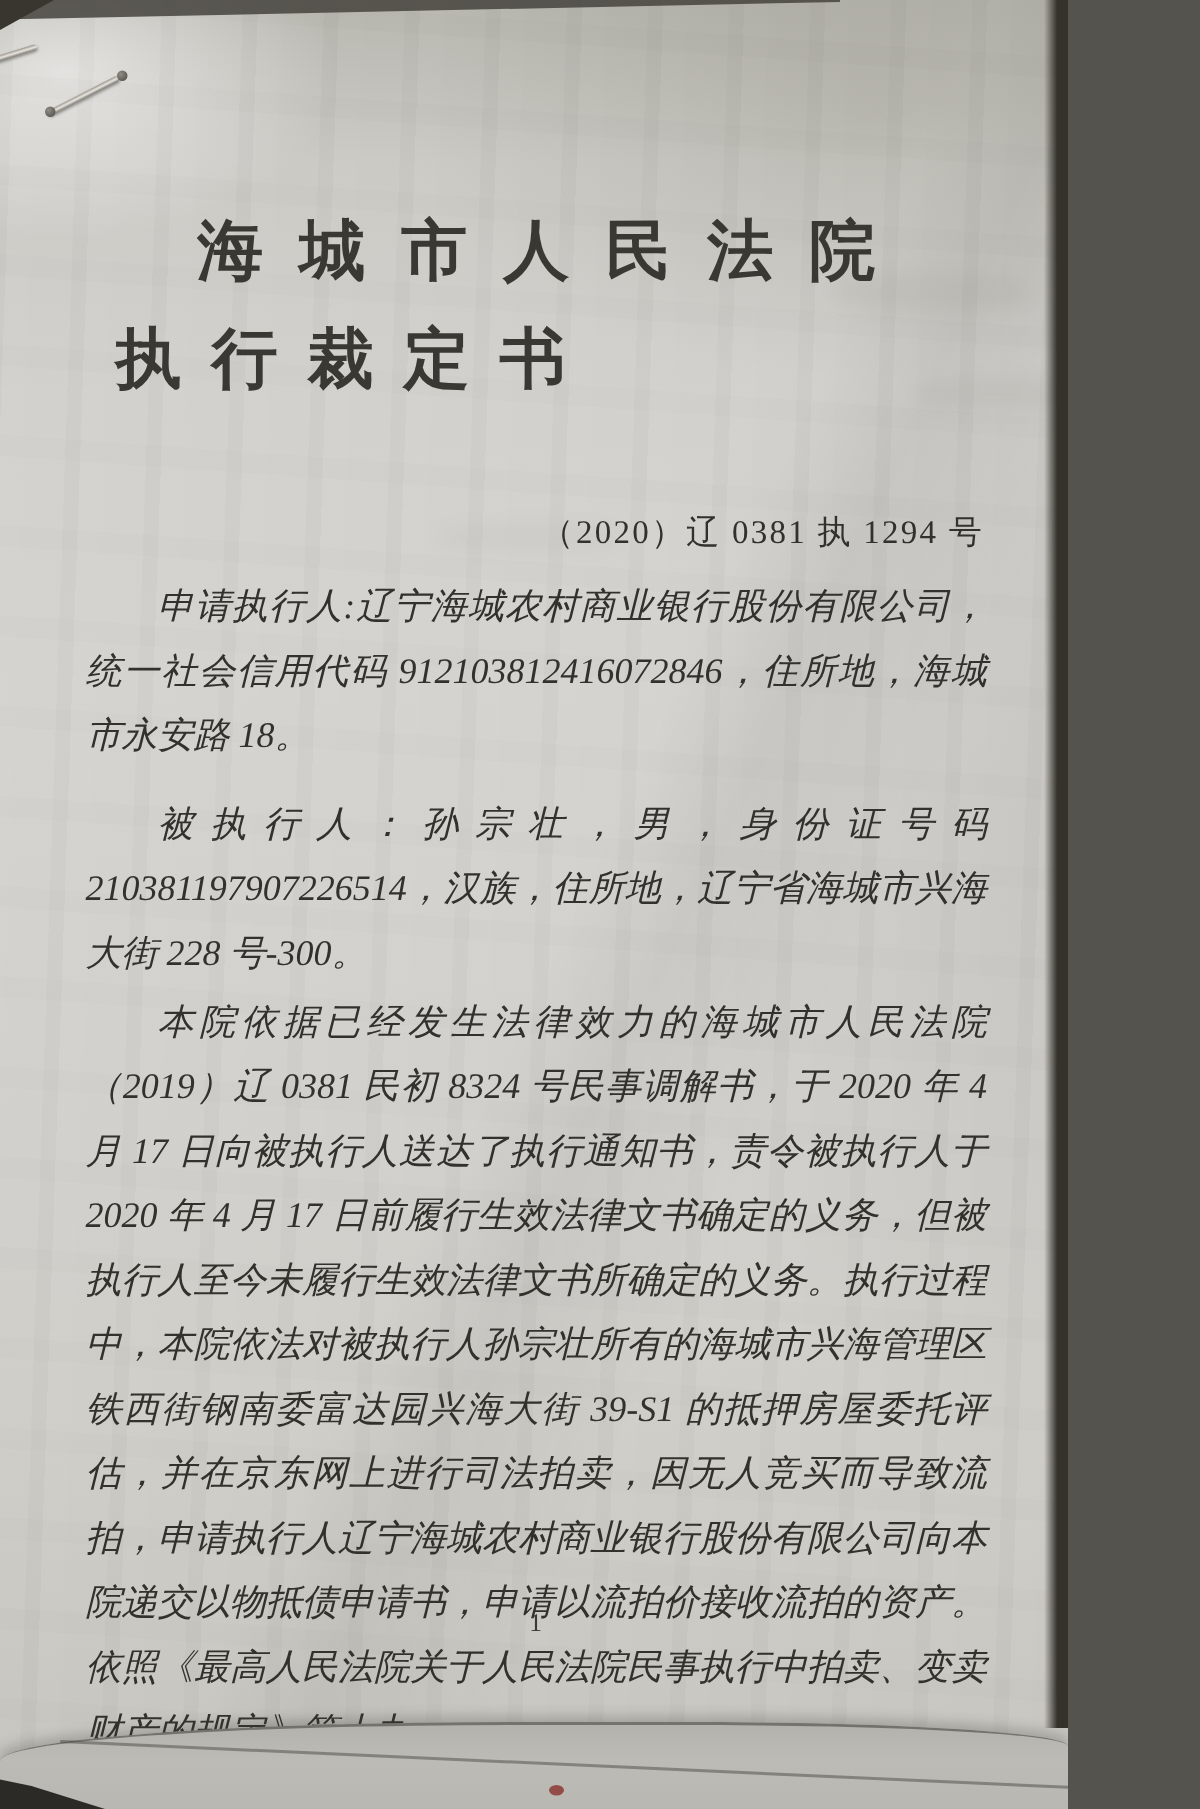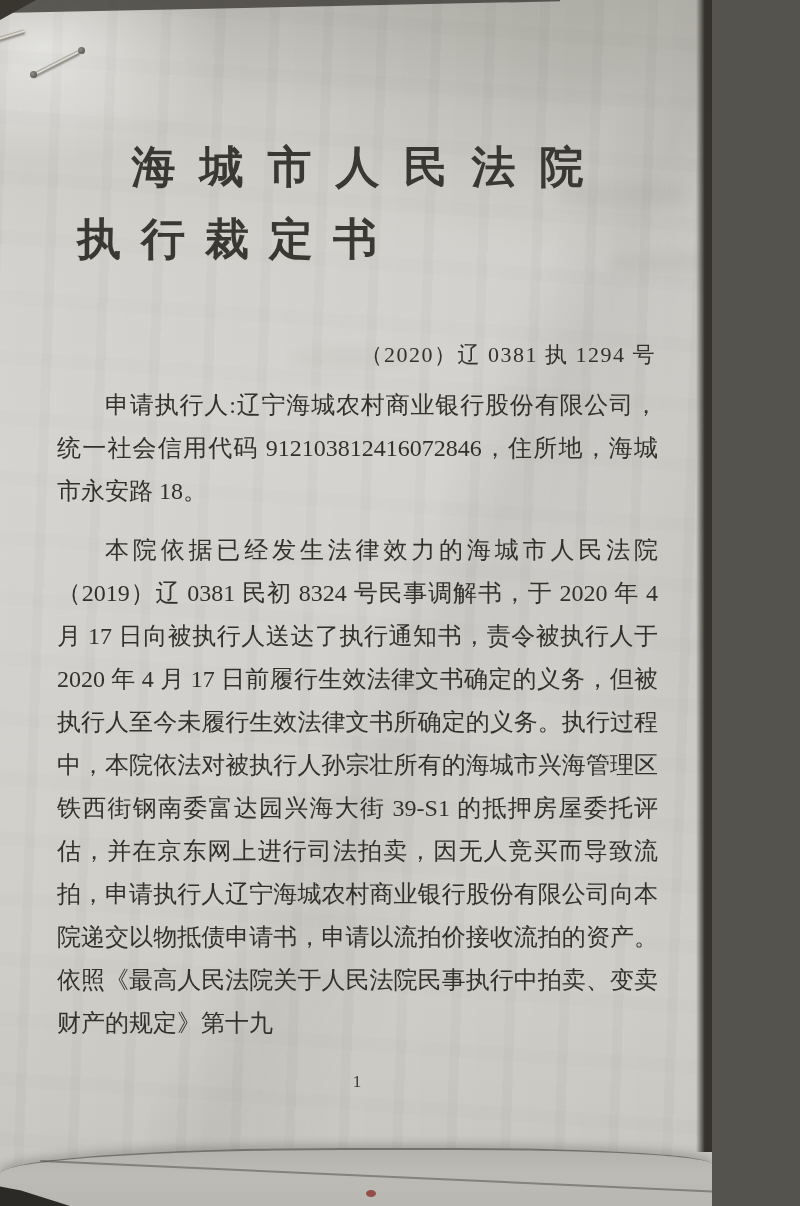--- a/index.html
+++ b/index.html
@@ -58,20 +58,21 @@
     letter-spacing:20px;text-indent:20px;white-space:nowrap;color:#3a3832;
   }
   .case-number{
     position:absolute;top:340px;right:2px;
     font-size:22px;letter-spacing:1.5px;color:#33312c;
   }
   .body-text{
     position:absolute;left:0;right:0;top:384px;
     font-size:24px;line-height:43px;text-align:justify;
     color:#33312c;
+    font-style:italic;
   }
   .body-text p{margin:0;text-indent:2em;}
   .body-text p.p1{margin-bottom:16px;}
   .body-text p.p2{margin-bottom:20px;}
   .body-text p.p3{margin-bottom:3px;}
   .page-number{
     position:absolute;left:0;right:0;top:1072px;
     text-align:center;font-size:17px;color:#3c3a35;letter-spacing:1px;
   }
 
@@ -130,20 +131,21 @@
     <div class="staple-dot d1"></div>
     <div class="staple-dot d2"></div>
 
     <div class="content">
       <h1 class="court-name">海城市人民法院</h1>
       <h2 class="doc-type">执行裁定书</h2>
       <div class="case-number">（2020）辽 0381 执 1294 号</div>
 
       <div class="body-text">
         <p class="p1">申请执行人:辽宁海城农村商业银行股份有限公司，统一社会信用代码 912103812416072846，住所地，海城市永安路 18。</p>
+        <p class="p3">被执行人：孙宗壮，男，身份证号码 210381197907226514，汉族，住所地，辽宁省海城市兴海大街 228 号-300。</p>
         <p class="p4">本院依据已经发生法律效力的海城市人民法院（2019）辽 0381 民初 8324 号民事调解书，于 2020 年 4 月 17 日向被执行人送达了执行通知书，责令被执行人于 2020 年 4 月 17 日前履行生效法律文书确定的义务，但被执行人至今未履行生效法律文书所确定的义务。执行过程中，本院依法对被执行人孙宗壮所有的海城市兴海管理区铁西街钢南委富达园兴海大街 39-S1 的抵押房屋委托评估，并在京东网上进行司法拍卖，因无人竞买而导致流拍，申请执行人辽宁海城农村商业银行股份有限公司向本院递交以物抵债申请书，申请以流拍价接收流拍的资产。依照《最高人民法院关于人民法院民事执行中拍卖、变卖财产的规定》第十九</p>
       </div>
 
       <div class="page-number">1</div>
     </div>
   </div>
 
   <div class="edge-top"></div>
   <div class="corner-topleft"></div>
   <div class="edge-right"></div>

